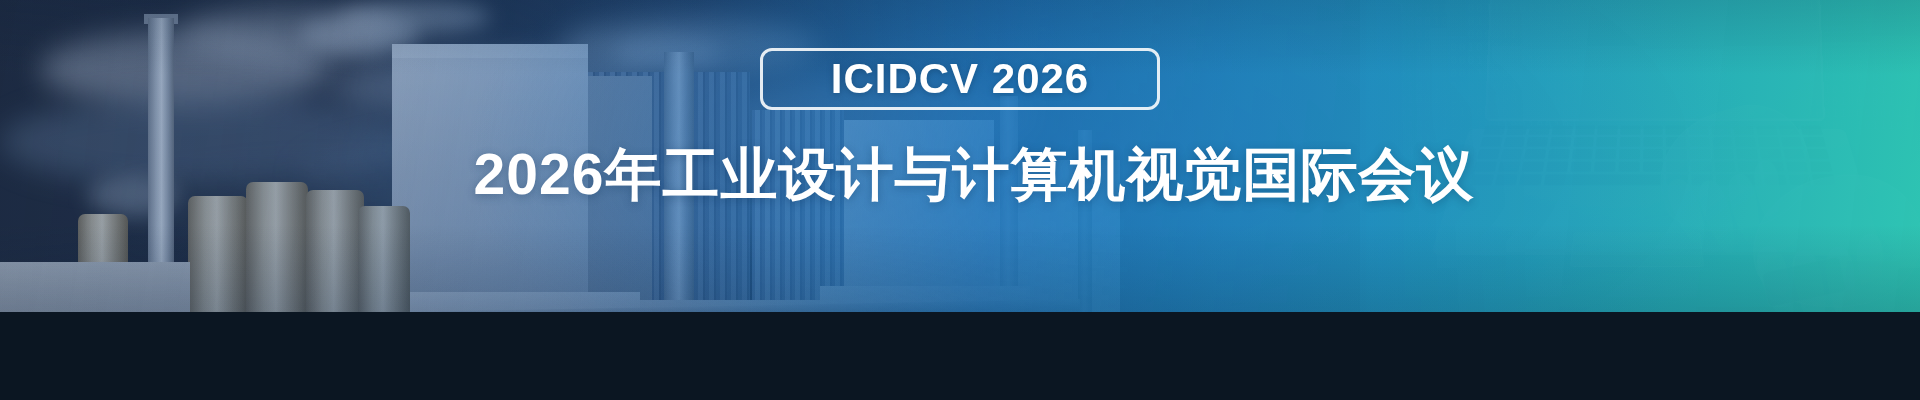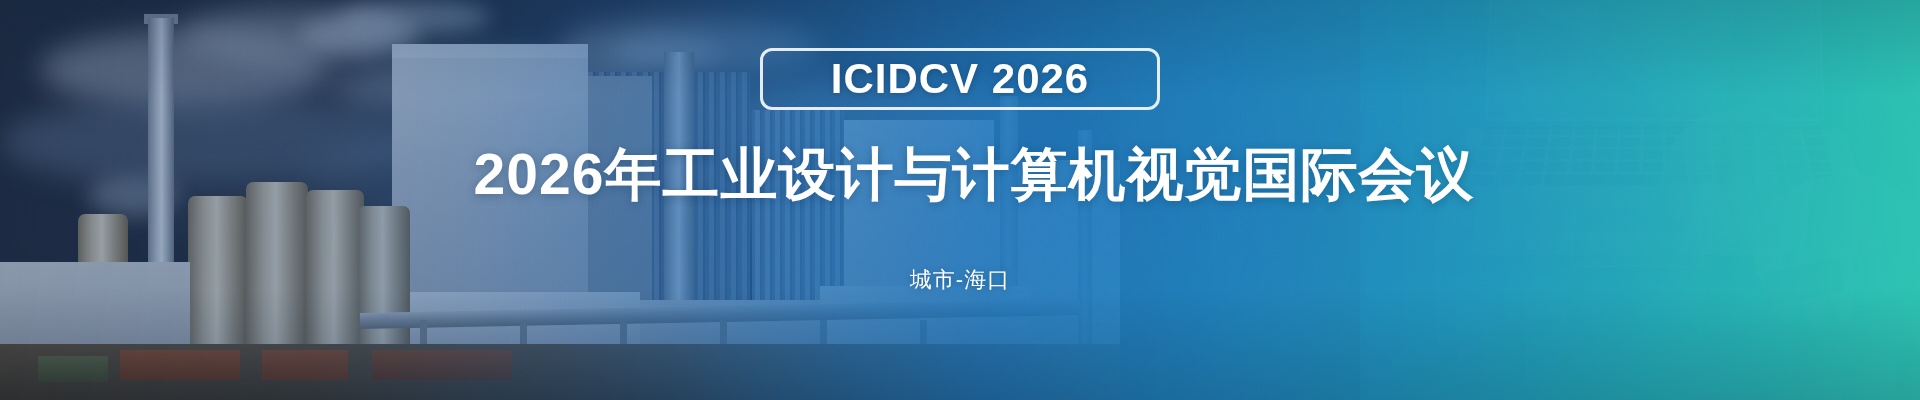--- a/index.html
+++ b/index.html
@@ -7,21 +7,21 @@
     padding: 0;
     background: #0b1622;
   }
   body {
     font-family: "Liberation Sans", "DejaVu Sans", sans-serif;
   }
 
   .banner {
     position: relative;
     width: 1920px;
-    height: 400px;
+    height: 312px;
     overflow: hidden;
     background: #2a3b55;
   }
 
   
   .photo-industrial {
     position: absolute;
     left: 0; top: 0;
     width: 1120px; height: 400px;
     overflow: hidden;
@@ -559,16 +559,15 @@
 
   <div class="content">
 
     <div class="title-box">
       <span class="title-box-text">ICIDCV 2026</span>
     </div>
 
     <div class="title-cn">2026年工业设计与计算机视觉国际会议</div>
 
 
-    <div class="city-line">城市-海口</div>
 
   </div>
 </div>
 
 </body></html>

